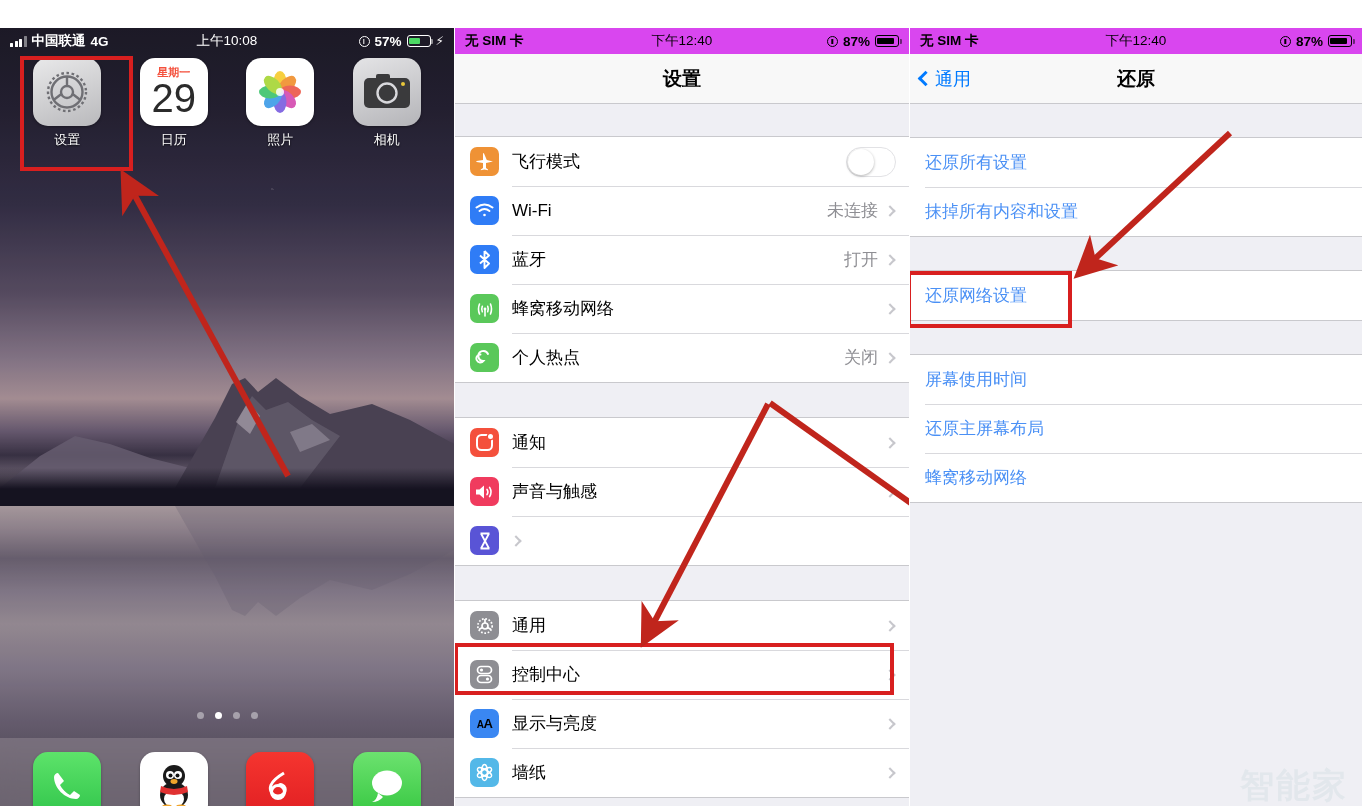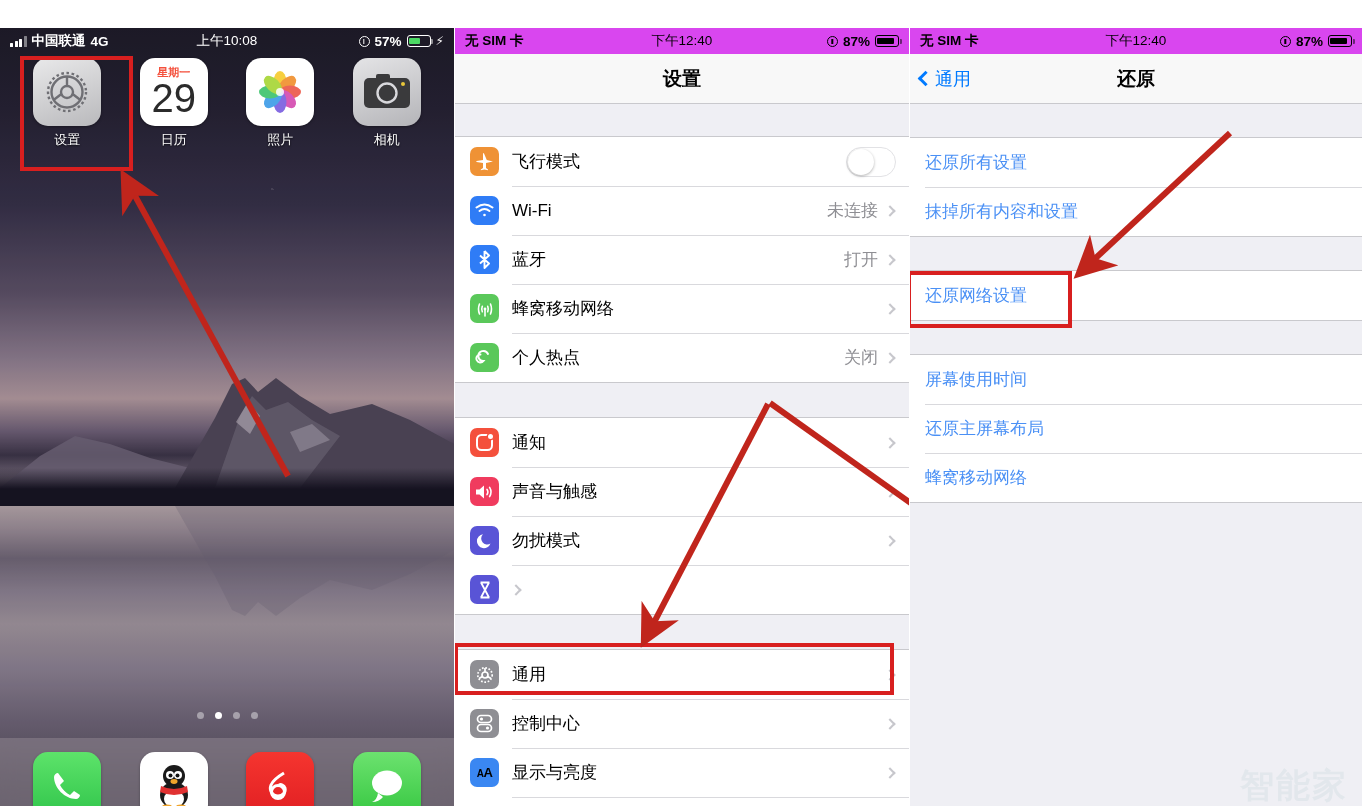--- a/index.html
+++ b/index.html
@@ -412,29 +412,20 @@
                 <path d="M13 6.4 Q14.8 9 13 11.6"></path>
                 <path d="M15.6 4.4 Q18.4 9 15.6 13.6"></path>
               </g>
             </svg>
           </div>
           <div class="row-label">声音与触感</div>
           <div class="chev"></div>
         </div>
         <div class="row">
           <div class="row-ic bg-purple">
-            <svg width="18" height="18" viewBox="0 0 18 18" fill="#fff">
-              <path d="M14.5 11.5 A7 7 0 1 1 7 2.2 A6 6 0 0 0 14.5 11.5z"></path>
-            </svg>
-          </div>
-          <div class="row-label">勿扰模式</div>
-          <div class="chev"></div>
-        </div>
-        <div class="row">
-          <div class="row-ic bg-purple">
             <svg width="14" height="18" viewBox="0 0 14 18" fill="none" stroke="#fff" stroke-width="1.8" stroke-linejoin="round">
               <path d="M2.5 1.5 h9 M2.5 16.5 h9 M3 1.5 L7 9 L3 16.5 M11 1.5 L7 9 L11 16.5"></path>
             </svg>
           </div>
           <div class="chev"></div>
         </div>
       </div>
 
       <div class="gap" style="height:34px;"></div>
 

